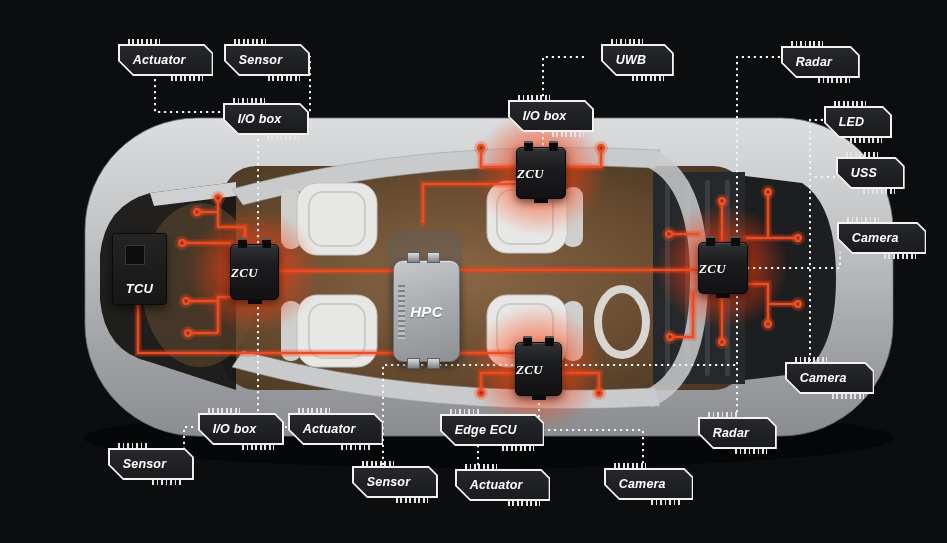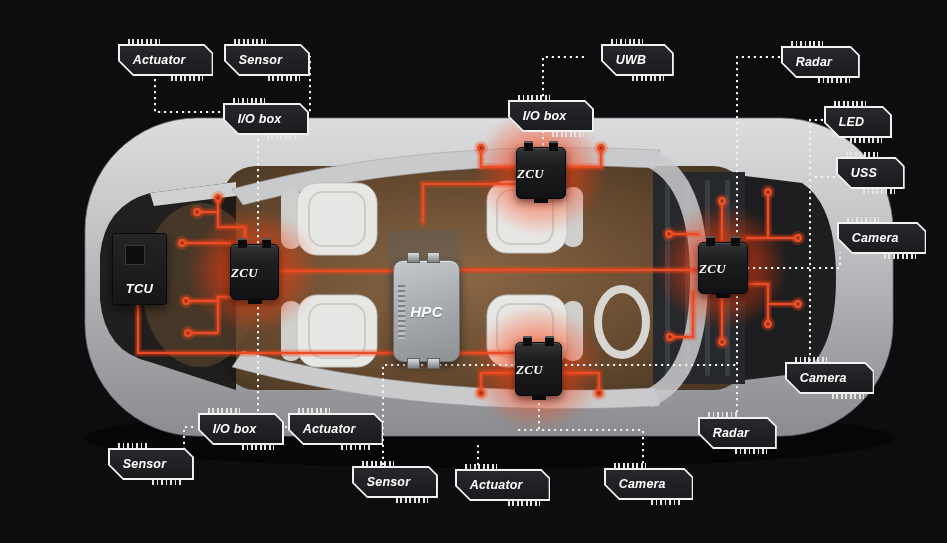--- a/index.html
+++ b/index.html
@@ -394,20 +394,27 @@
       </div>
     <span class="chip-pins bottom"></span>
   </div>
   <div class="chip" style="left:352px;top:466px">
     <span class="chip-pins top"></span>
     <div class="chip-frame">
         <div class="chip-inner">Sensor</div>
       </div>
     <span class="chip-pins bottom"></span>
   </div>
+  <div class="chip" style="left:440px;top:414px">
+    <span class="chip-pins top"></span>
+    <div class="chip-frame">
+        <div class="chip-inner">Edge ECU</div>
+      </div>
+    <span class="chip-pins bottom"></span>
+  </div>
   <div class="chip" style="left:288px;top:413px">
     <span class="chip-pins top"></span>
     <div class="chip-frame">
         <div class="chip-inner">Actuator</div>
       </div>
     <span class="chip-pins bottom"></span>
   </div>
   <div class="chip" style="left:198px;top:413px">
     <span class="chip-pins top"></span>
     <div class="chip-frame">

